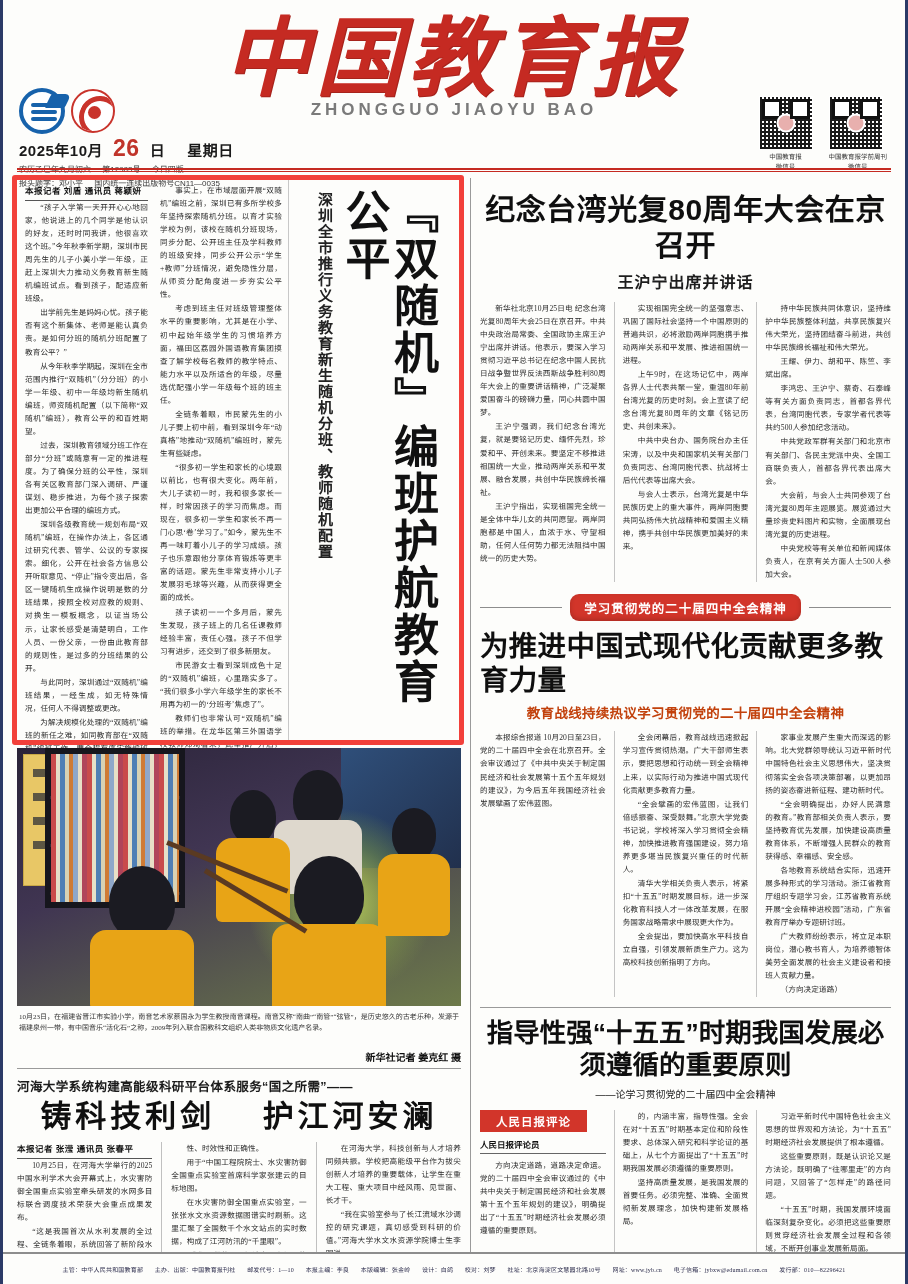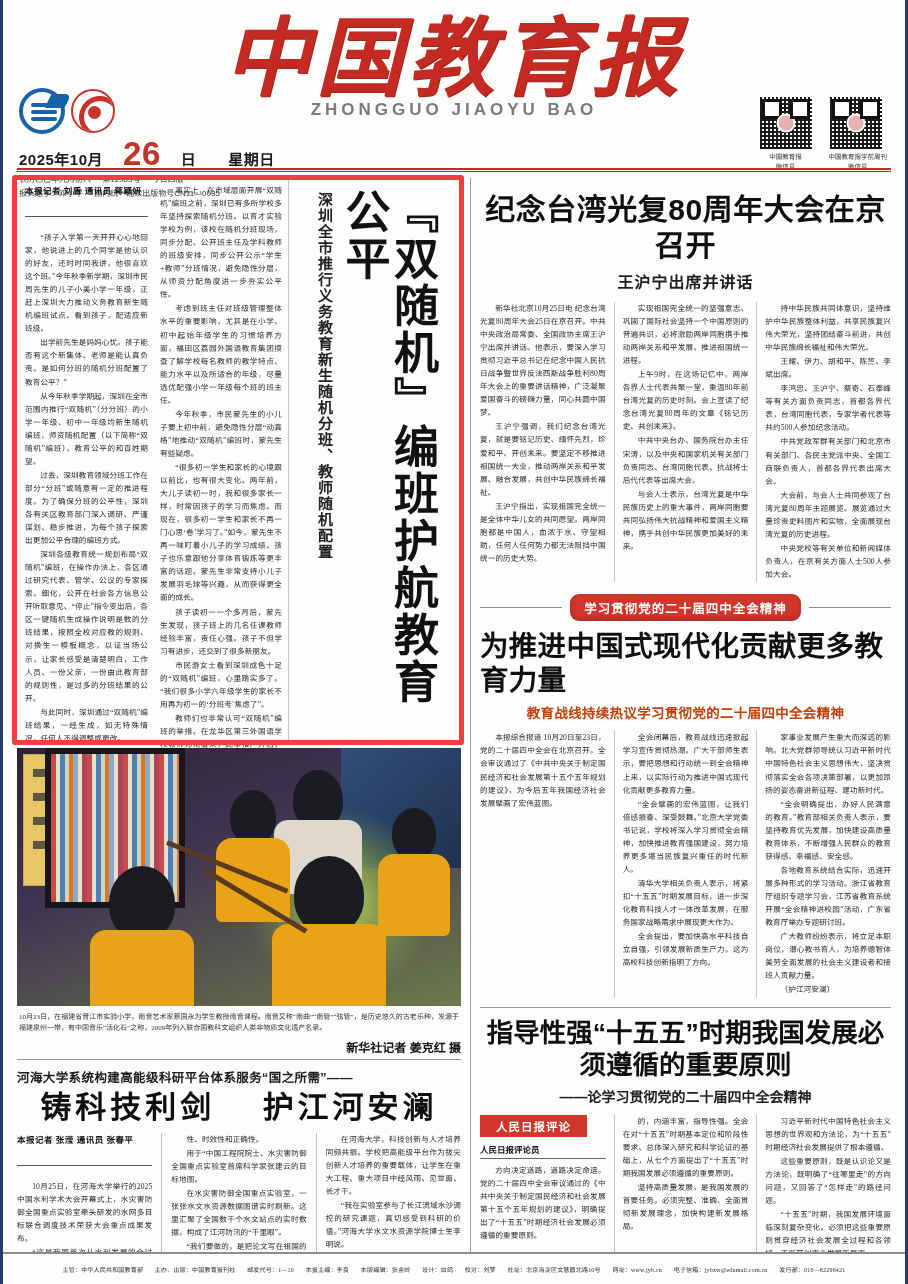--- a/index.html
+++ b/index.html
@@ -58,24 +58,24 @@
     transform:rotate(25deg);
   }
   .logo-b::after{
     content:"";position:absolute;left:15px;top:15px;
     width:13px;height:13px;border-radius:50%;background:#c9332b;
   }
   .dateline{
     font-family:"Liberation Sans","DejaVu Sans",sans-serif;
     font-size:15px;font-weight:700;color:#1a1a1a;
     letter-spacing:.5px;white-space:nowrap;
-    display:flex;align-items:baseline;gap:20px;
+    display:flex;align-items:baseline;gap:10px;
   }
   .dateline .big{
-    font-size:33px;color:#c0342a;font-weight:700;line-height:1;
+    font-size:23px;color:#c0342a;font-weight:700;line-height:1;
   }
   .dateline .wd{margin-left:12px;}
   .subline{
     font-family:"Liberation Sans","DejaVu Sans",sans-serif;
     font-size:8px;color:#3a3a3a;margin-top:3px;letter-spacing:0;
     white-space:nowrap;
   }
   .subline span{margin-right:9px;}
 
   .mast-title{
@@ -159,22 +159,22 @@
     gap:0;
   }
   .lead-col{
     width:135px;flex:none;padding:6px 6px 0 6px;box-sizing:border-box;
     border-right:1px solid #c8c8c8;
   }
   .lead-col.last{border-right:none;}
   .byline{
     font-family:"Liberation Sans","DejaVu Sans",sans-serif;
     font-size:8.5px;font-weight:700;color:#111;
-    letter-spacing:.5px;padding-bottom:20px;
-    border-bottom:1px solid #555;margin-bottom:14px;
+    letter-spacing:.5px;padding-bottom:4px;
+    border-bottom:1px solid #555;margin-bottom:0;
   }
   .bodytext{
     font-size:7.6px;line-height:1.72;color:#2a2a2a;
     text-align:justify;text-justify:inter-character;
     letter-spacing:.1px;
   }
   .bodytext p{margin:0 0 1px 0;text-indent:2em;}
 
   .vhead{
     width:172px;flex:none;
@@ -244,22 +244,22 @@
   }
   .kid.w .body{background:#f2f0ea;}
   .kid.t .body{background:#ded8cd;border-radius:14px 14px 4px 4px;}
   .bow{position:absolute;background:#5a3a22;transform-origin:left center;}
   .photo-cap{
     font-size:7px;line-height:1.6;color:#333;text-align:justify;
     padding:6px 2px 4px 2px;
   }
   .photo-credit{
     font-family:"Liberation Sans","DejaVu Sans",sans-serif;
-    font-size:12px;font-weight:700;color:#111;text-align:right;
-    margin-top:0;
+    font-size:10px;font-weight:700;color:#111;text-align:right;
+    margin-top:11px;
   }
   .hr-thin{border-top:1px solid #9a9a9a;margin:4px 0 7px 0;}
 
   
   .kicker{
     font-family:"Liberation Sans","DejaVu Sans",sans-serif;
     font-size:12.5px;font-weight:700;color:#1b1b1b;
     letter-spacing:.4px;margin-bottom:5px;
   }
   .bighead{
@@ -311,21 +311,21 @@
     font-size:13.5px;font-weight:700;color:#c2410c;
     text-align:center;letter-spacing:.3px;margin-bottom:9px;
   }
   .r-head3{
     font-family:"Liberation Sans","DejaVu Sans",sans-serif;
     font-size:26.5px;font-weight:700;color:#0f0f0f;
     text-align:center;letter-spacing:0;line-height:1.2;
   }
   .r-sub3{
     font-family:"Liberation Sans","DejaVu Sans",sans-serif;
-    font-size:14px;font-weight:700;color:#1d1d1d;
+    font-size:10px;font-weight:400;color:#1d1d1d;
     text-align:center;margin:4px 0 9px 0;
   }
   .badge{
     display:inline-block;background:#d2352a;color:#fff;
     font-family:"Liberation Sans","DejaVu Sans",sans-serif;
     font-size:11.5px;font-weight:700;letter-spacing:1px;
     padding:3px 16px;margin-bottom:6px;
   }
   .sig{
     font-family:"Liberation Sans","DejaVu Sans",sans-serif;
@@ -414,21 +414,21 @@
 
         <div class="vhead">
           <div class="vsub">深圳全市推行义务教育新生随机分班、教师随机配置</div>
           <div class="vtitle">『双随机』编班护航教育公平</div>
         </div>
 
         <div class="lead-col">
           <div class="bodytext">
             <p>事实上，在市域层面开展“双随机”编班之前，深圳已有多所学校多年坚持探索随机分班。以育才实验学校为例，该校在随机分班现场，同步分配、公开班主任及学科教师的班级安排，同步公开公示“学生+教师”分班情况，避免隐性分层，从师资分配角度进一步夯实公平性。</p>
             <p>考虑到班主任对班级管理整体水平的重要影响，尤其是在小学、初中起始年级学生的习惯培养方面，福田区荔园外国语教育集团摸查了解学校每名教师的教学特点、能力水平以及所适合的年级，尽量选优配强小学一年级每个班的班主任。</p>
-            <p>今年秋季，市民蒙先生的小儿子要上初中前，避免隐性分层“动真格”地推动“双随机”编班时，蒙先生有些疑虑。</p>
+            <p>全链条着眼，市民蒙先生的小儿子要上初中前，看到深圳今年“动真格”地推动“双随机”编班时，蒙先生有些疑虑。</p>
             <p>“很多初一学生和家长的心境跟以前比，也有很大变化。两年前，大儿子读初一时，我和很多家长一样，时常因孩子的学习而焦虑。而现在，很多初一学生和家长不再一门心思‘卷’学习了。”如今，蒙先生不再一味盯着小儿子的学习成绩。孩子也乐意跟他分享体育锻炼等更丰富的话题。蒙先生非常支持小儿子发展羽毛球等兴趣，从而获得更全面的成长。</p>
             <p>孩子读初一一个多月后，蒙先生发现，孩子班上的几名任课教师经验丰富，责任心强。孩子不但学习有进步，还交到了很多新朋友。</p>
             <p>市民游女士看到深圳成色十足的“双随机”编班，心里踏实多了。“我们很多小学六年级学生的家长不用再为初一的‘分班考’焦虑了”。</p>
             <p>教师们也非常认可“双随机”编班的举措。在龙华区第三外国语学校教师郑琦看来，此举推广开后，教师不会再以生源不够好作为自己教学成绩不理想的理由，会更加努力教书育人。</p>
             <p>随机分班后，深圳市正阳学校初一教师郑玉慧跟很多同事一样，更关注学生的多元发展，努力发现班里每个孩子的闪光点，指导学生探索学业之外更广阔的世界。</p>
           </div>
         </div>
 
         <div class="lead-col last">
           <div class="byline">本报记者 刘盾 通讯员 蒋颖妍</div>
@@ -584,21 +584,21 @@
               <p>全会提出，要加快高水平科技自立自强，引领发展新质生产力。这为高校科技创新指明了方向。</p>
             </div>
           </div>
           <div class="sep"></div>
           <div class="c">
             <div class="bodytext">
               <p>家事业发展产生重大而深远的影响。北大党群领导统认习近平新时代中国特色社会主义思想伟大，坚决贯彻落实全会各项决策部署，以更加昂扬的姿态奋进新征程、建功新时代。</p>
               <p>“全会明确提出，办好人民满意的教育。”教育部相关负责人表示，要坚持教育优先发展，加快建设高质量教育体系，不断增强人民群众的教育获得感、幸福感、安全感。</p>
               <p>各地教育系统结合实际，迅速开展多种形式的学习活动。浙江省教育厅组织专题学习会，江苏省教育系统开展“全会精神进校园”活动，广东省教育厅举办专题研讨班。</p>
               <p>广大教师纷纷表示，将立足本职岗位，潜心教书育人，为培养德智体美劳全面发展的社会主义建设者和接班人贡献力量。</p>
-              <p>（护江河安澜）</p>
+              <p>（方向决定道路）</p>
             </div>
           </div>
         </div>
       </div>
 
       <div class="hr-r"></div>
 
       <div>
         <div class="r-head3">指导性强“十五五”时期我国发展必须遵循的重要原则</div>
         <div class="r-sub3">——论学习贯彻党的二十届四中全会精神</div>

